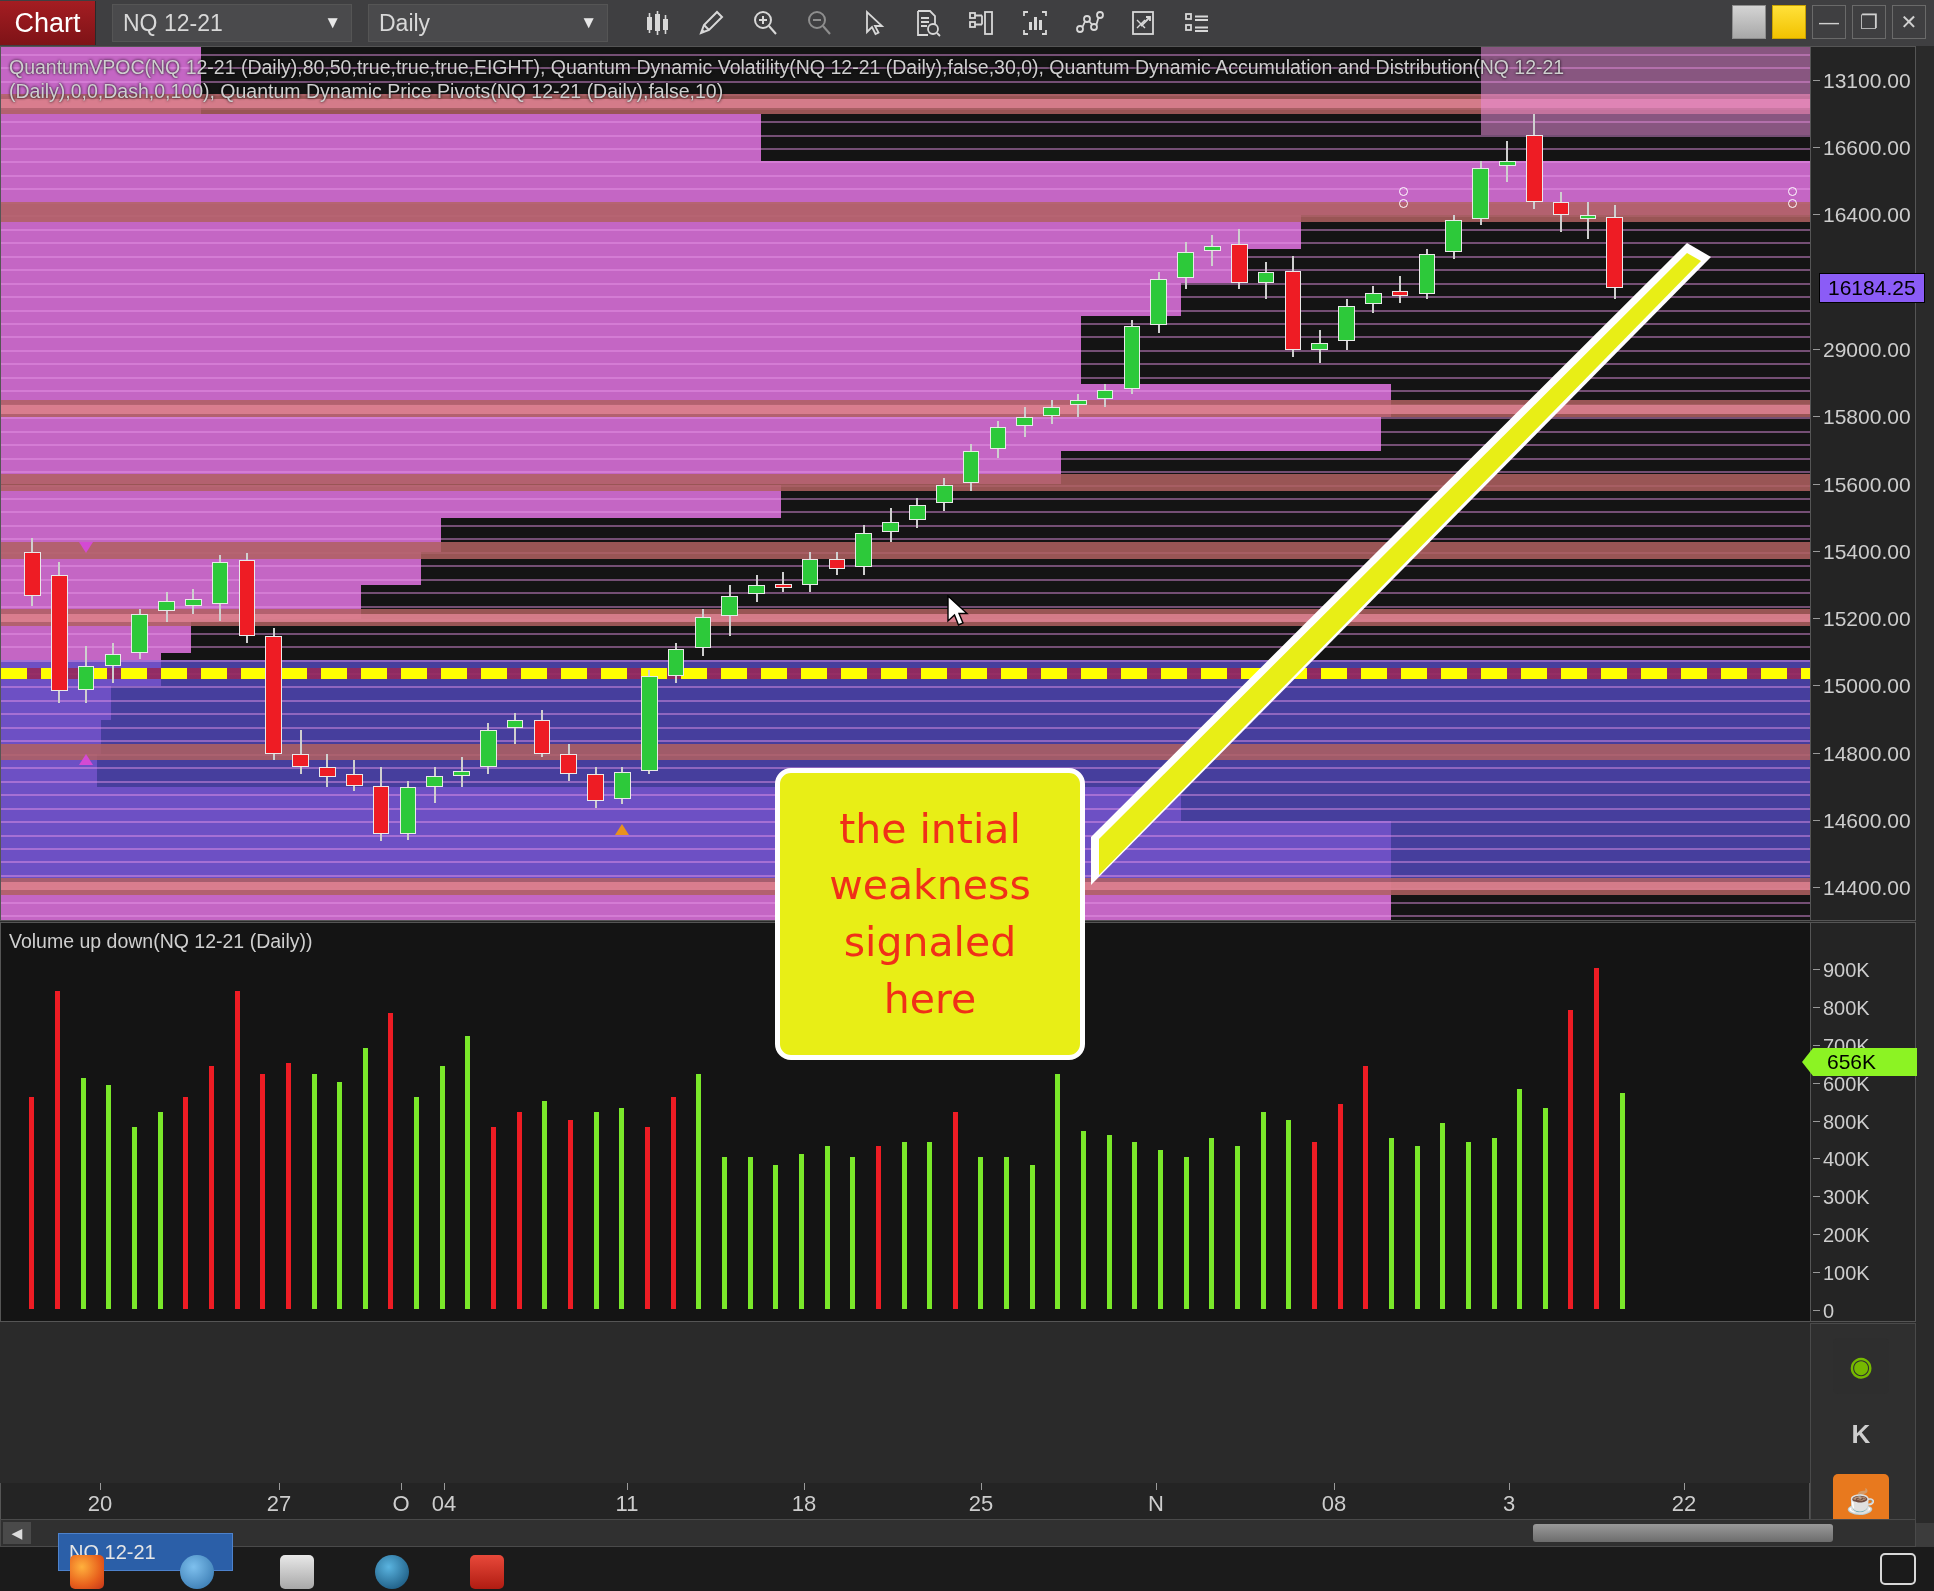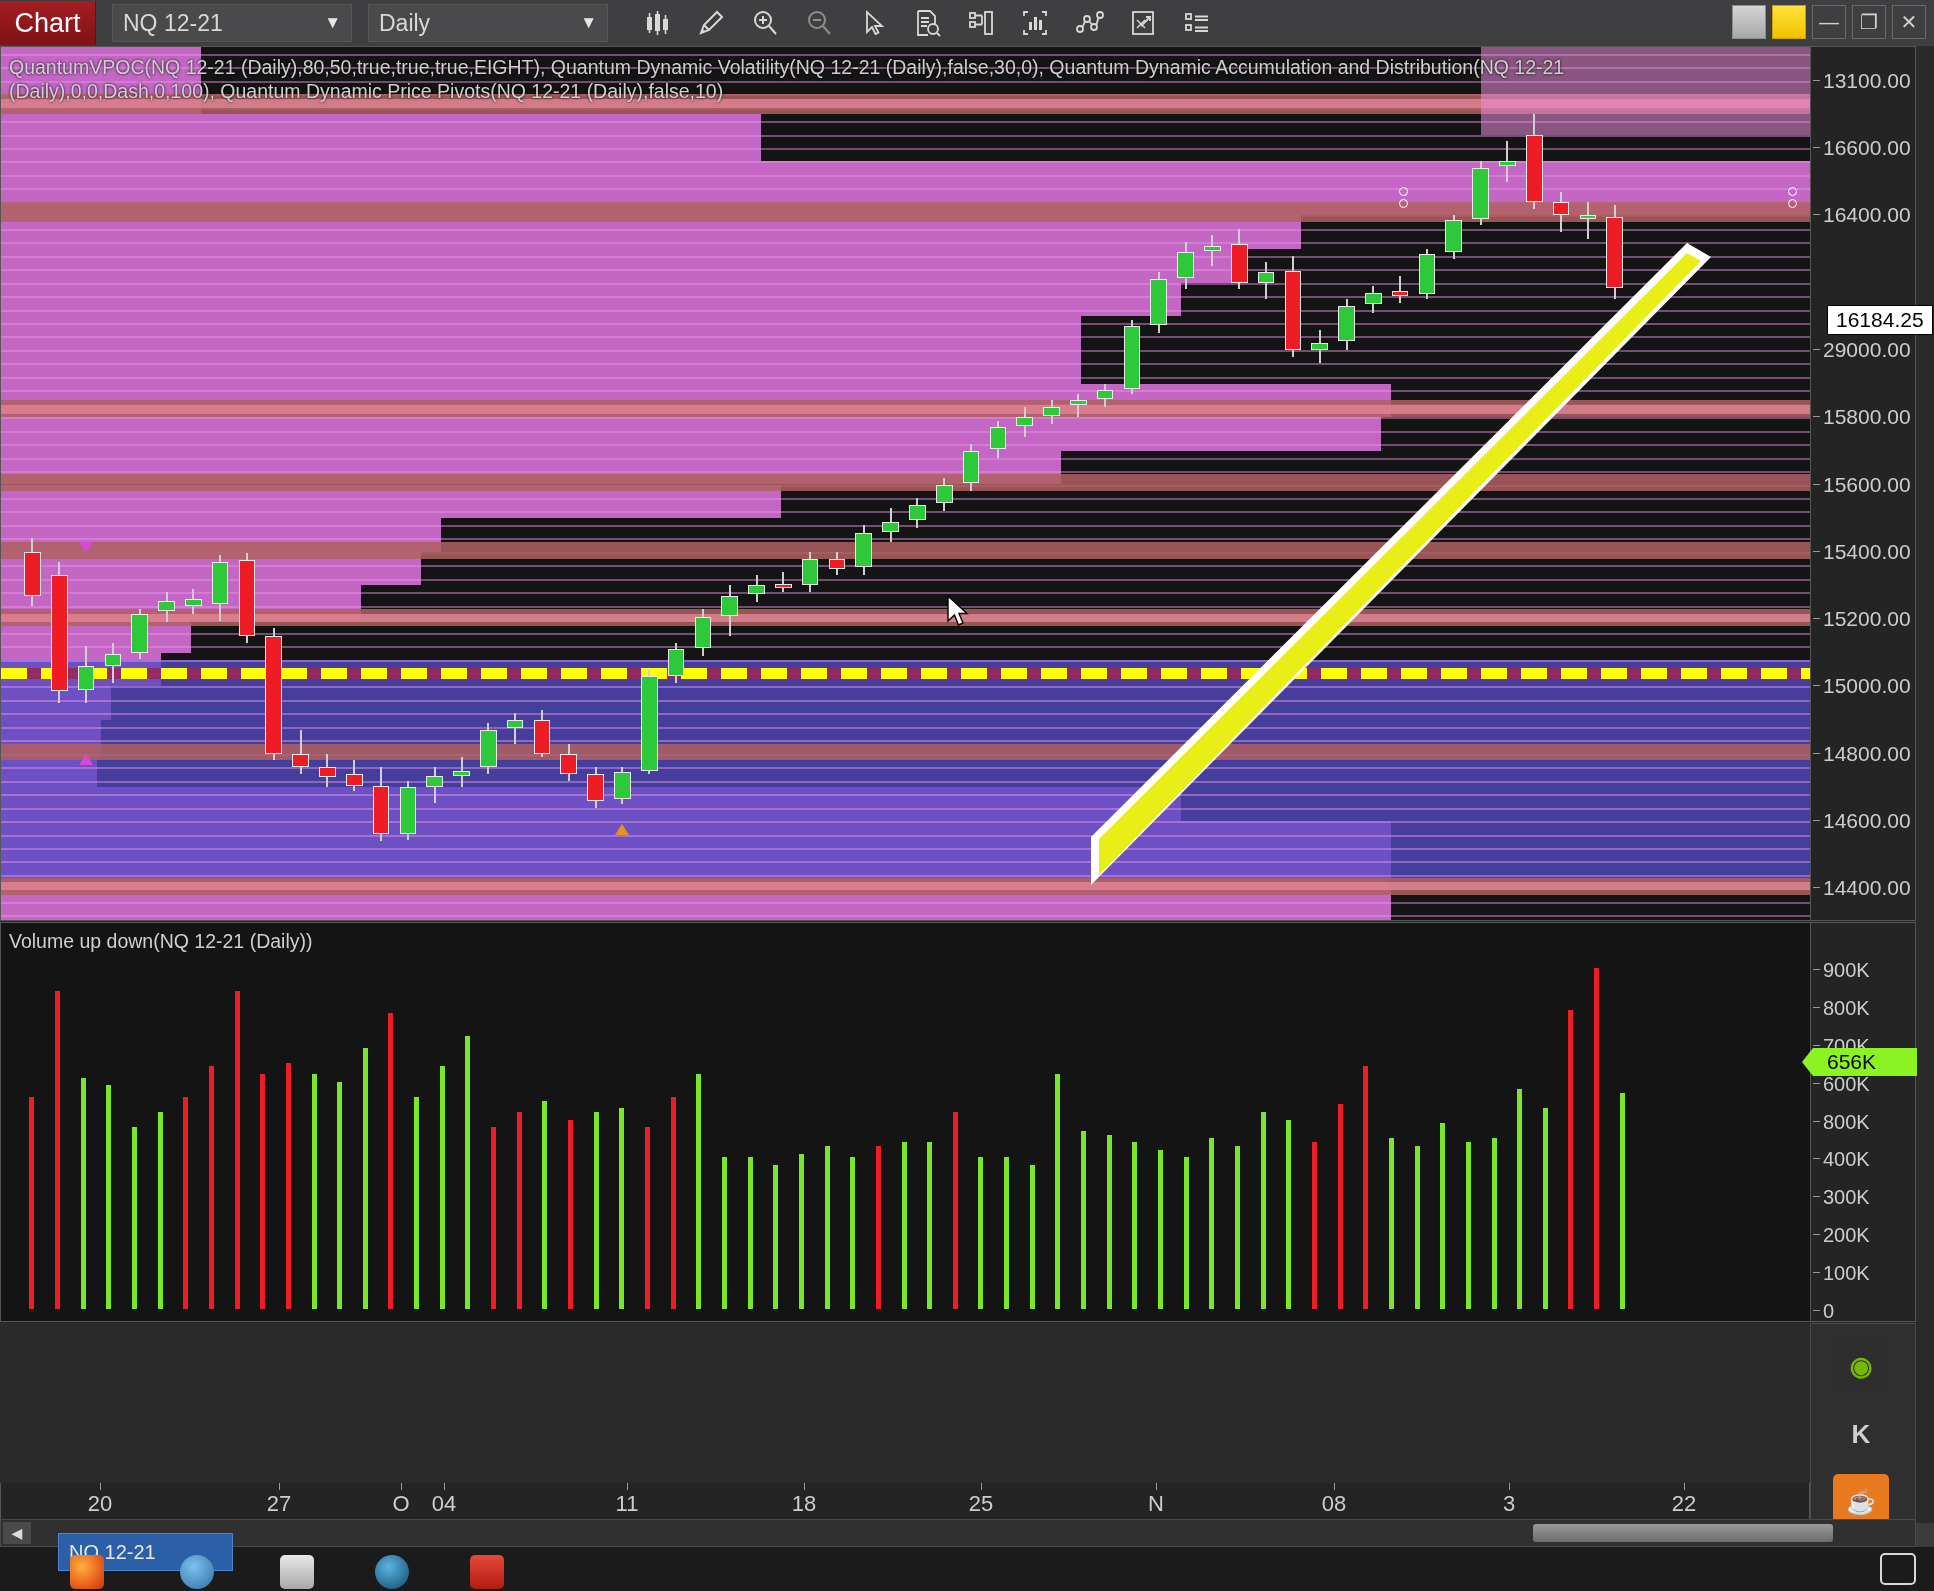--- a/index.html
+++ b/index.html
@@ -69,24 +69,24 @@
     position: absolute; left: 1810px; top: 0; width: 106px; height: 875px;
     background: #242424; border: 1px solid #555;
   }
   .pa-tick {
     position: absolute; left: 0; width: 106px; height: 22px;
     color: #cdcdcd; font-size: 21px; line-height: 22px;
   }
   .pa-tick .dash { position:absolute; left:2px; top:10px; width:7px; height:1px; background:#9a9a9a; }
   .pa-tick .txt { position: absolute; left: 12px; top: 0; }
   #last-price {
-    position: absolute; left: 16px; width: 106px; height: 30px;
-    background: #ffffff; color: #000; font-size: 21px;
+    position: absolute; left: 8px; width: 106px; height: 30px;
+    background: #8b5cf6; color: #000; font-size: 21px;
     display: flex; align-items: center; padding-left: 8px;
-    border: 1px solid #000; z-index: 10; margin-top: 32px;
+    border: 1px solid #000; z-index: 10;
   }
 
   
   #vol-panel {
     position: absolute; left: 0; top: 876px; width: 1810px; height: 400px;
     background: #141414; border: 1px solid #555; border-right: none;
     overflow: hidden;
   }
   #vol-label {
     position: absolute; left: 8px; top: 7px; color: #cfcfcf; font-size: 19.5px; z-index:5;
@@ -798,20 +798,28 @@
         </div>
       </div>
   </div>
 
   <div id="right-dock">
     <div class="dock-ico" style="top:14px;background:#2e2e2e;color:#76b900;">◉</div>
     <div class="dock-ico" style="top:82px;background:transparent;color:#cfcfcf;">K</div>
     <div class="dock-ico" style="top:150px;background:#e8791e;color:#ffffff;font-size:24px;">☕</div>
   </div>
 
+  <div id="callout">
+    <div id="callout-text">
+        <div>the intial</div>
+        <div>weakness</div>
+        <div>signaled</div>
+        <div>here</div>
+      </div>
+  </div>
 </div>
 
 <div id="hscroll">
   <div id="hscroll-left">◀</div>
   <div id="hscroll-thumb"></div>
 </div>
 
 <div id="taskbar">
   <div id="tb-window-chip">NQ 12-21</div>
   <div class="task-ico" style="left:70px;background:radial-gradient(circle at 35% 35%,#ffb13d,#e8601c 60%,#c4341a);"></div>

